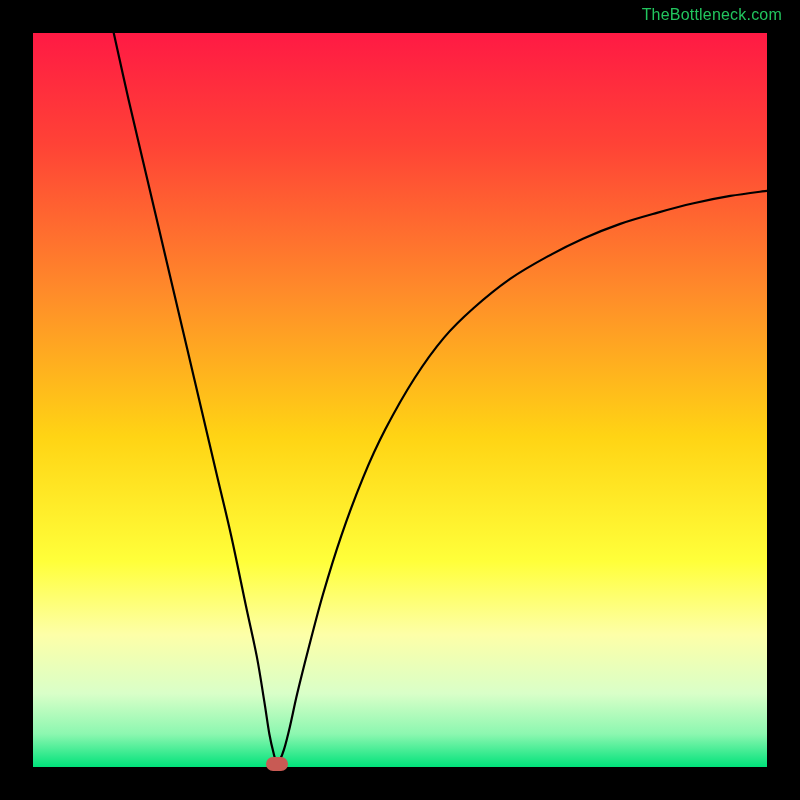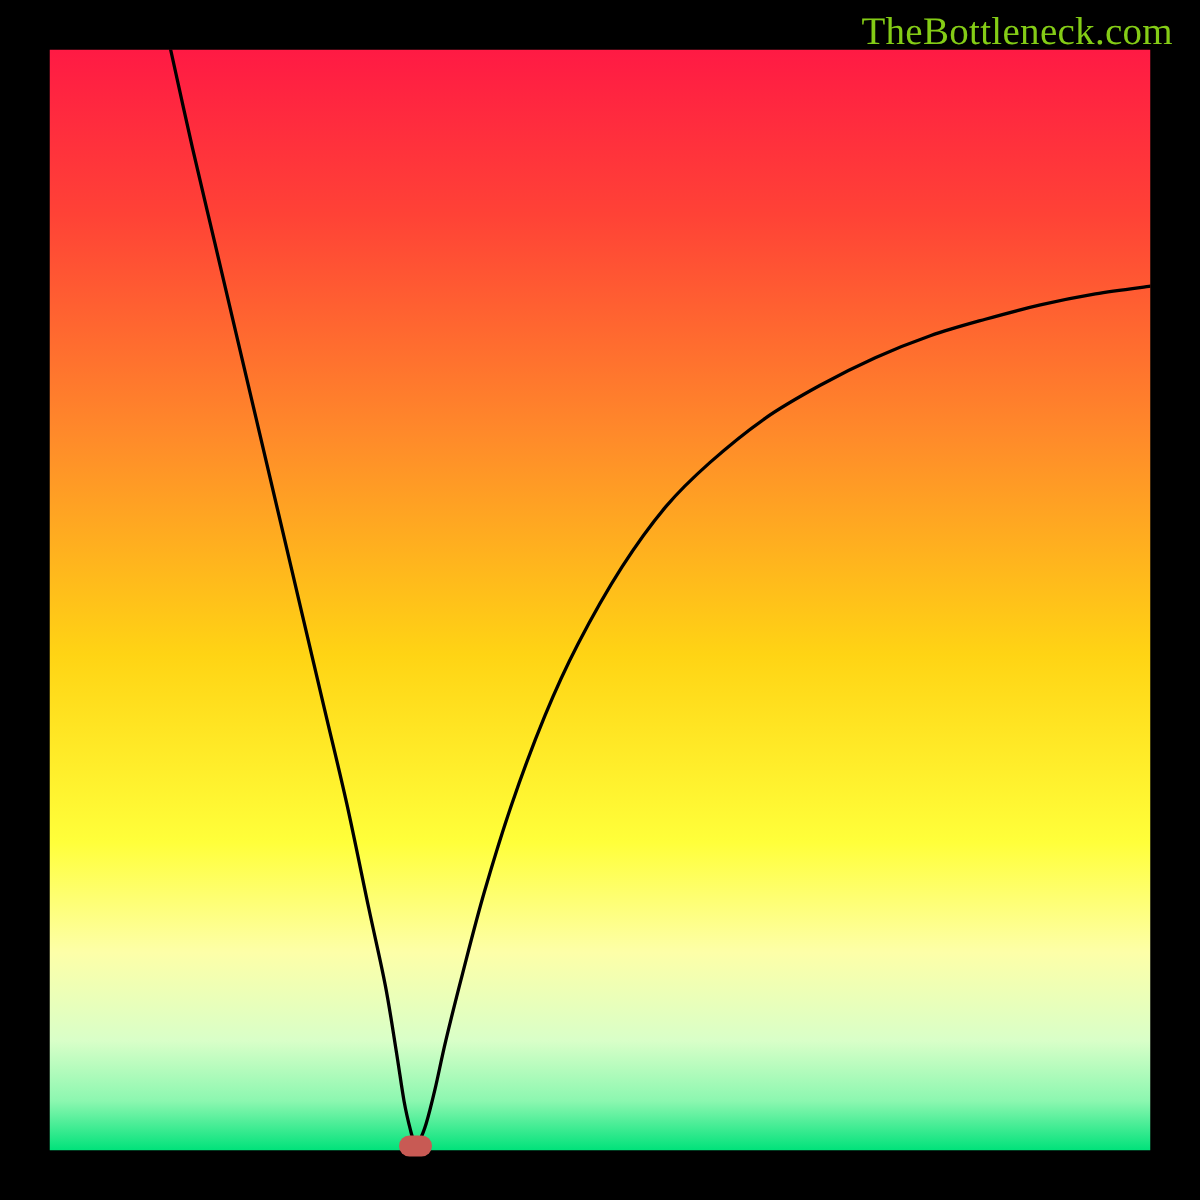--- a/index.html
+++ b/index.html
@@ -23,25 +23,24 @@
     position: absolute;
     left: 0;
     top: 0;
     width: 734px;
     height: 734px;
   }
   .watermark {
     position: absolute;
     top: 6px;
     right: 18px;
-    font-size: 26px;
+    font-size: 16px;
     font-weight: 500;
-    color: #84cc16;
+    color: #22c55e;
     letter-spacing: 0.2px;
-    font-family: Liberation Serif, serif;
   }
   .marker {
     position: absolute;
     width: 22px;
     height: 14px;
     background: #c85a54;
     border-radius: 8px;
     transform: translate(-50%, -50%);
   }
 </style>

